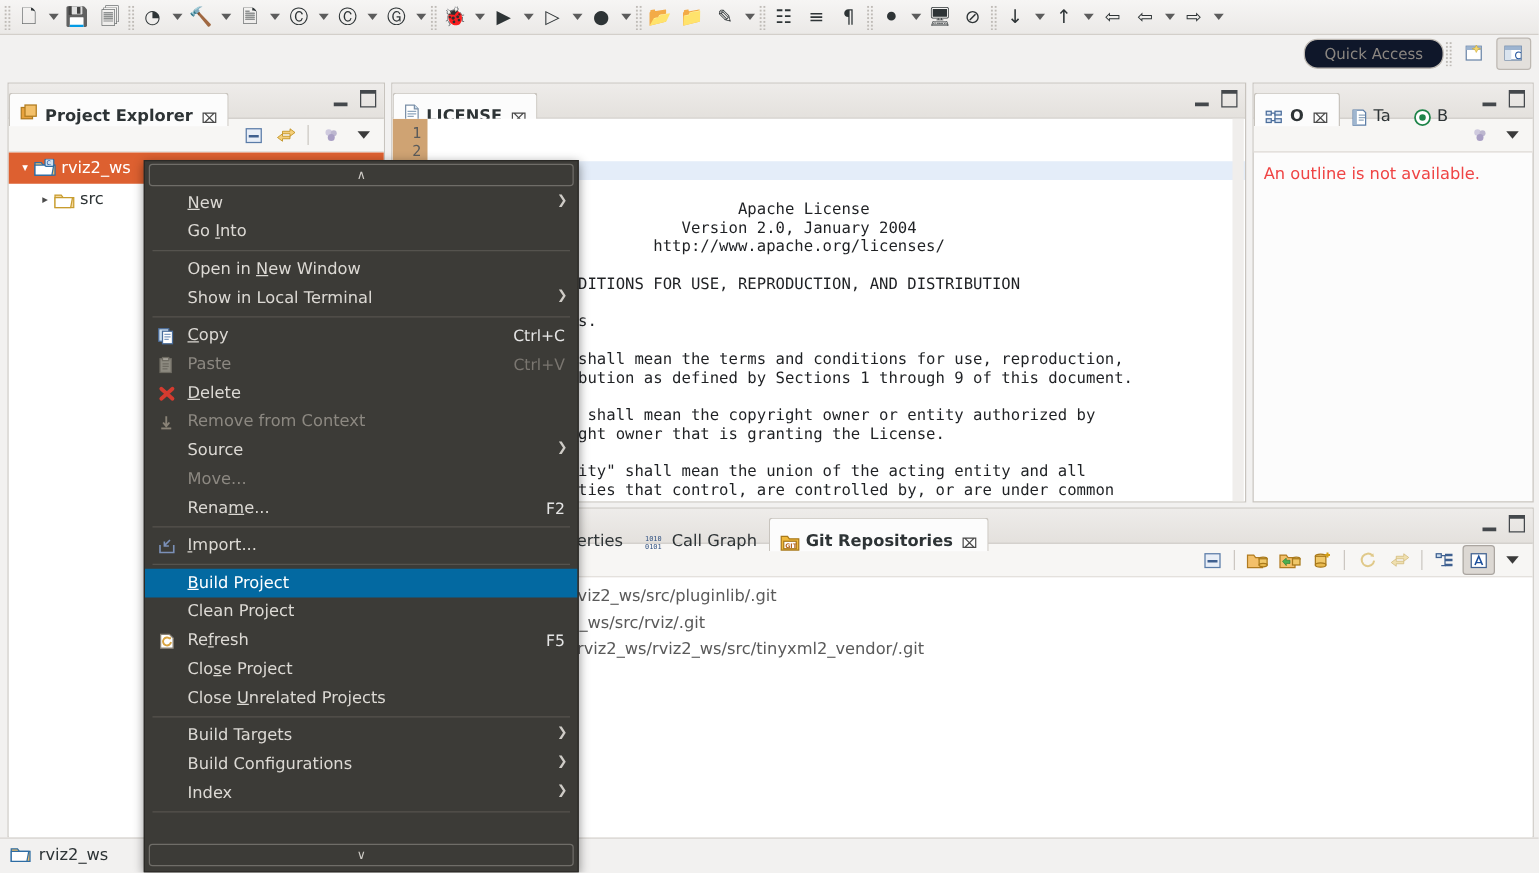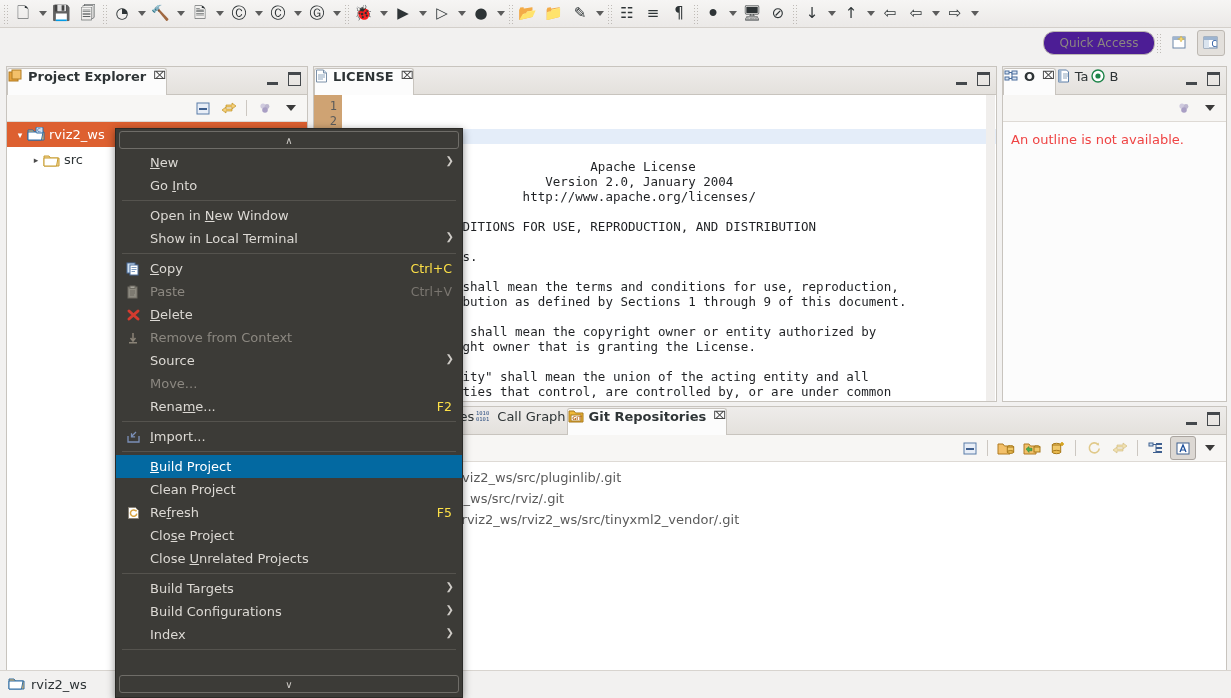--- a/index.html
+++ b/index.html
@@ -19,32 +19,32 @@
   .tb-btn{width:26px;height:24px;display:flex;align-items:center;justify-content:center;
     border-radius:3px;font-size:15px;line-height:1;}
   .tb-arrow{width:13px;height:24px;display:flex;align-items:center;justify-content:center;}
   .tb-arrow:after{content:"";border-left:4px solid transparent;border-right:4px solid transparent;
     border-top:5px solid #5c5c5c;display:block;}
   .grip{width:6px;height:20px;margin:0 1px;
     background-image:radial-gradient(#b9b5b0 40%,transparent 41%);
     background-size:3px 3px;opacity:.9;}
 
   .qa-wrap{position:absolute;right:6px;top:30px;display:flex;align-items:center;height:26px;}
-  .qa-box{width:110px;height:22px;border:1px solid #bdb8b2;border-radius:11px;background:#4c1d95;
+  .qa-box{width:110px;height:22px;border:1px solid #bdb8b2;border-radius:11px;background:#0f172a;
     font-size:12px;color:#8b8681;display:flex;align-items:center;justify-content:center;}
   .qa-btn{width:26px;height:24px;display:flex;align-items:center;justify-content:center;
     margin-left:4px;font-size:14px;}
   .qa-btn.act{border:1px solid #bdb8b2;border-radius:3px;background:#e3e0dc;}
 
   
   .part{position:absolute;background:#fcfcfc;border:1px solid #c8c4be;box-sizing:border-box;}
   .tabbar{height:27px;background:linear-gradient(#eeecea,#e4e1dd);
     border-bottom:1px solid #c8c4be;display:flex;align-items:flex-end;position:relative;}
-  .tab{height:26px;display:flex;align-items:flex-start;gap:5px;padding:0 0;font-size:13px;
-    color:#2e3436;border:1px solid transparent;border-bottom:none;position:relative;top:1px;}
+  .tab{height:26px;display:flex;align-items:flex-end;gap:5px;padding:0 8px;font-size:13px;
+    color:#2e3436;border:1px solid transparent;border-bottom:none;position:relative;top:7px;}
   .tab.active{background:#fcfcfc;border-color:#c8c4be;border-radius:3px 3px 0 0;font-weight:bold;}
   .tab .x{font-size:11px;color:#4a4a4a;margin-left:2px;}
   .part-ctrls{position:absolute;right:6px;top:5px;display:flex;gap:10px;align-items:center;}
   .ic-min{width:11px;height:9px;border-bottom:3px solid #44484c;}
   .ic-max{width:11px;height:10px;border:1px solid #44484c;border-top-width:3px;}
   .viewtools{height:26px;border-bottom:1px solid #dedad5;background:#f7f6f4;
     display:flex;align-items:center;justify-content:flex-end;padding-right:4px;gap:2px;}
   .vt{width:24px;height:22px;display:flex;align-items:center;justify-content:center;font-size:13px;}
   .vt.sel{border:1px solid #aaa5a0;border-radius:3px;background:#dcd8d3;}
   .vsep{width:1px;height:16px;border-left:1px solid #ccc7c1;margin:0 3px;}
@@ -89,21 +89,21 @@
   
   #context-menu{position:absolute;left:115px;top:128px;width:348px;height:570px;
     background:#3c3b37;border:1px solid #2b2a27;box-sizing:border-box;
     color:#dcd9d4;font-size:13px;overflow:hidden;z-index:50;
     box-shadow:0 2px 8px rgba(0,0,0,.45);}
   .scroller{height:16px;margin:2px 3px;border:1px solid #6f6d68;border-radius:3px;
     display:flex;align-items:center;justify-content:center;background:#3c3b37;color:#cfccc7;font-size:10px;}
   .mi{height:23px;display:flex;align-items:center;padding:0 10px 0 0;position:relative;}
   .mi .micon{width:34px;display:flex;align-items:center;justify-content:center;font-size:13px;flex:none;}
   .mi .mlabel{flex:1;}
-  .mi .maccel{color:#fde047;font-size:12.5px;margin-left:10px;}
+  .mi .maccel{color:#e5e5e5;font-size:12.5px;margin-left:10px;}
   .mi.dis{color:#8c8881;}
   .mi.dis .maccel{color:#7a7670;}
   .mi.hl{background:#0369a1;color:#fff;}
   .msep{height:1px;background:#55534e;margin:3px 6px;}
   .sub:after{content:"\276F";position:absolute;right:8px;font-size:10px;color:#cfccc7;}
   u{text-decoration:underline;}
 </style>
 </head>
 <body>
 

